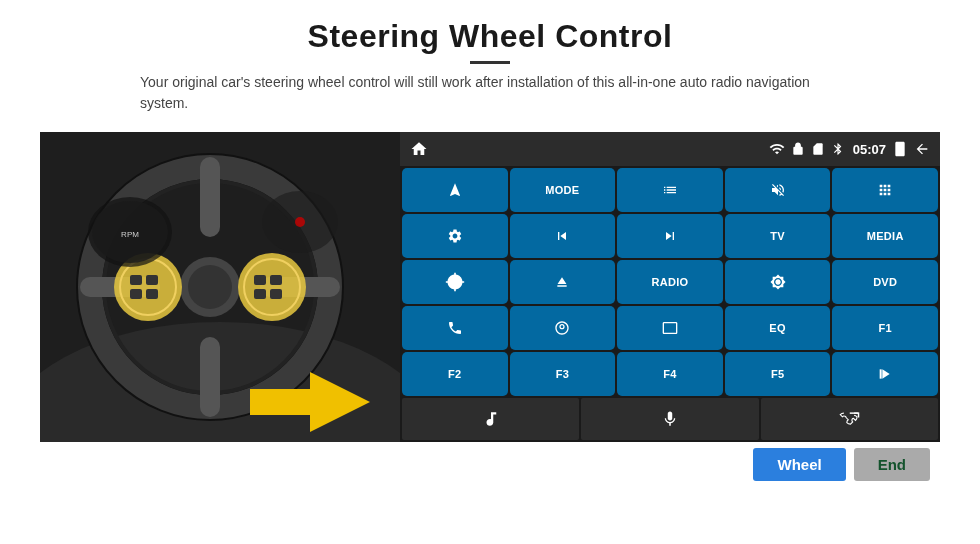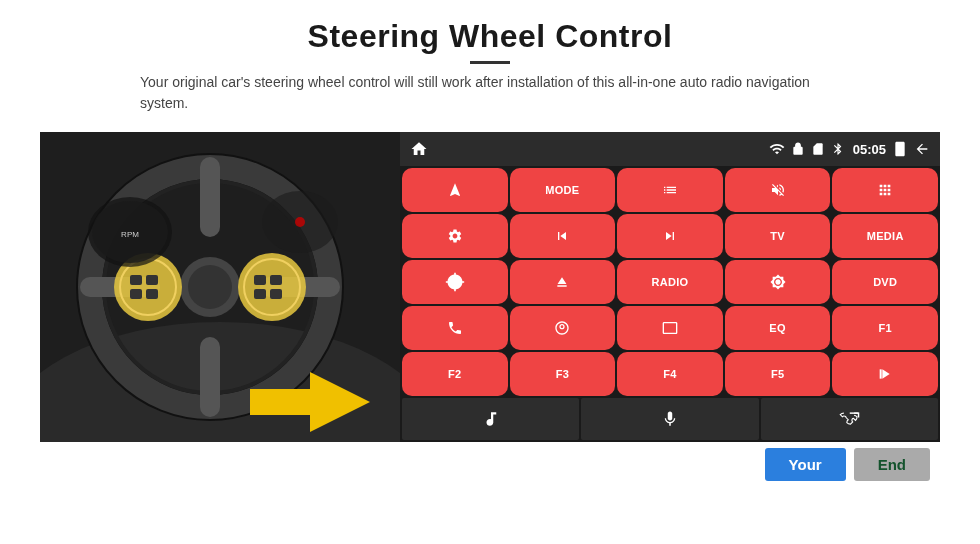--- a/index.html
+++ b/index.html
@@ -108,30 +108,30 @@
       display: grid;
       grid-template-columns: repeat(5, 1fr);
       grid-template-rows: repeat(5, 1fr);
       flex: 1;
       gap: 2px;
       padding: 2px;
       background: #1a1a1a;
     }
 
     .hu-btn {
-      background: #ef4444;
+      background: #0369a1;
       border: none;
       color: #fff;
       font-size: 11px;
       font-weight: 600;
       display: flex;
       align-items: center;
       justify-content: center;
       cursor: pointer;
-      border-radius: 10px;
+      border-radius: 5px;
       letter-spacing: 0.3px;
       transition: background 0.1s;
     }
 
     .hu-btn svg {
       width: 16px;
       height: 16px;
       fill: #fff;
     }
 
@@ -268,21 +268,21 @@
             <path d="M18 8h-1V6c0-2.76-2.24-5-5-5S7 3.24 7 6v2H6c-1.1 0-2 .9-2 2v10c0 1.1.9 2 2 2h12c1.1 0 2-.9 2-2V10c0-1.1-.9-2-2-2z"></path>
           </svg>
 
           <svg width="14" height="14" viewBox="0 0 24 24" fill="white">
             <path d="M18 2h-8L4 8v12c0 1.1.9 2 2 2h12c1.1 0 2-.9 2-2V4c0-1.1-.9-2-2-2z"></path>
           </svg>
 
           <svg width="14" height="14" viewBox="0 0 24 24" fill="white">
             <path d="M17.71 7.71L12 2h-1v7.59L6.41 5 5 6.41 10.59 12 5 17.59 6.41 19 11 14.41V22h1l5.71-5.71-4.3-4.29 4.3-4.29zM13 5.83l1.88 1.88L13 9.59V5.83zm1.88 10.46L13 18.17v-3.76l1.88 1.88z"></path>
           </svg>
-          <span style="color:#fff;font-size:13px;font-weight:600;margin-left:2px;">05:05</span>
+          <span style="color:#fff;font-size:13px;font-weight:600;margin-left:2px;">05:07</span>
 
           <svg width="16" height="16" viewBox="0 0 24 24" fill="white">
             <path d="M17 1.01L7 1c-1.1 0-2 .9-2 2v18c0 1.1.9 2 2 2h10c1.1 0 2-.9 2-2V3c0-1.1-.9-1.99-2-1.99z"></path>
           </svg>
 
           <svg width="16" height="16" viewBox="0 0 24 24" fill="white">
             <path d="M20 11H7.83l5.59-5.59L12 4l-8 8 8 8 1.41-1.41L7.83 13H20v-2z"></path>
           </svg>
         </div>
       </div>
@@ -415,16 +415,16 @@
             <path d="M8 2 C5 2 3 4 3 4 L6 7 C6 7 7 6 8 6 C11 6 11 8 11 8 L14 11 C14 11 12 12 12 15 C12 15 14 17 17 17 L20 14 C20 14 19 13 19 12 C19 9 21 9 21 9 L24 12 C24 12 26 10 26 7 C26 7 24 5 22 5" stroke="white" fill="none" stroke-width="1.5"></path>
             <line x1="16" y1="2" x2="28" y2="2" stroke="white" stroke-width="2"></line>
             <polyline points="22,2 28,2 28,8" stroke="white" stroke-width="2" fill="none"></polyline>
           </svg>
         </button>
       </div>
     </div>
   </div>
 
   <div class="bottom-controls">
-    <button class="ctrl-btn btn-start">Your</button>
+    <button class="ctrl-btn btn-start">Wheel</button>
     <button class="ctrl-btn btn-end">End</button>
   </div>
 </div>
 
 </body></html>

